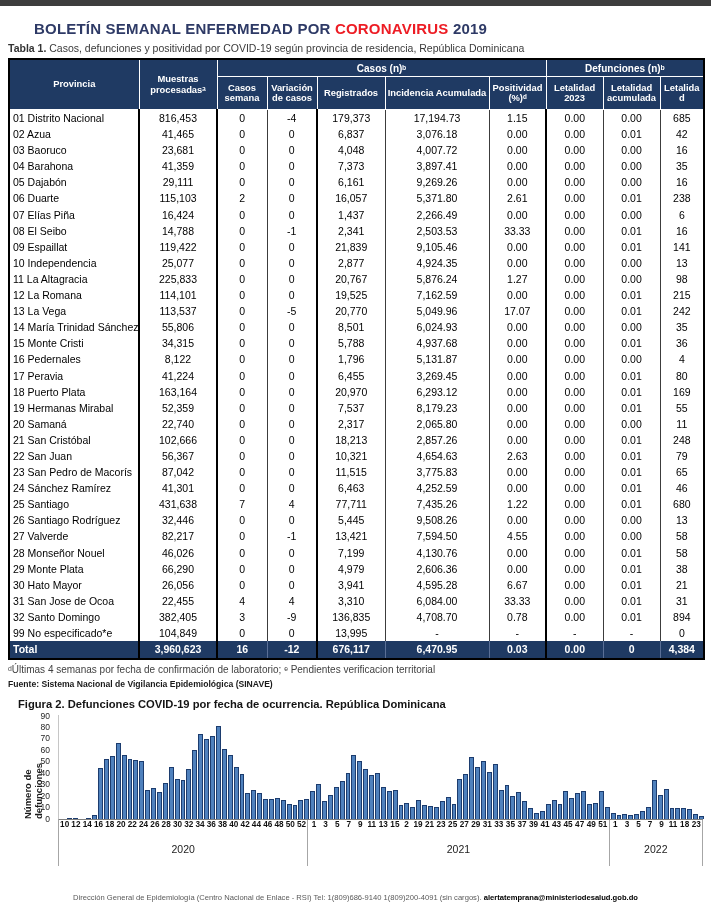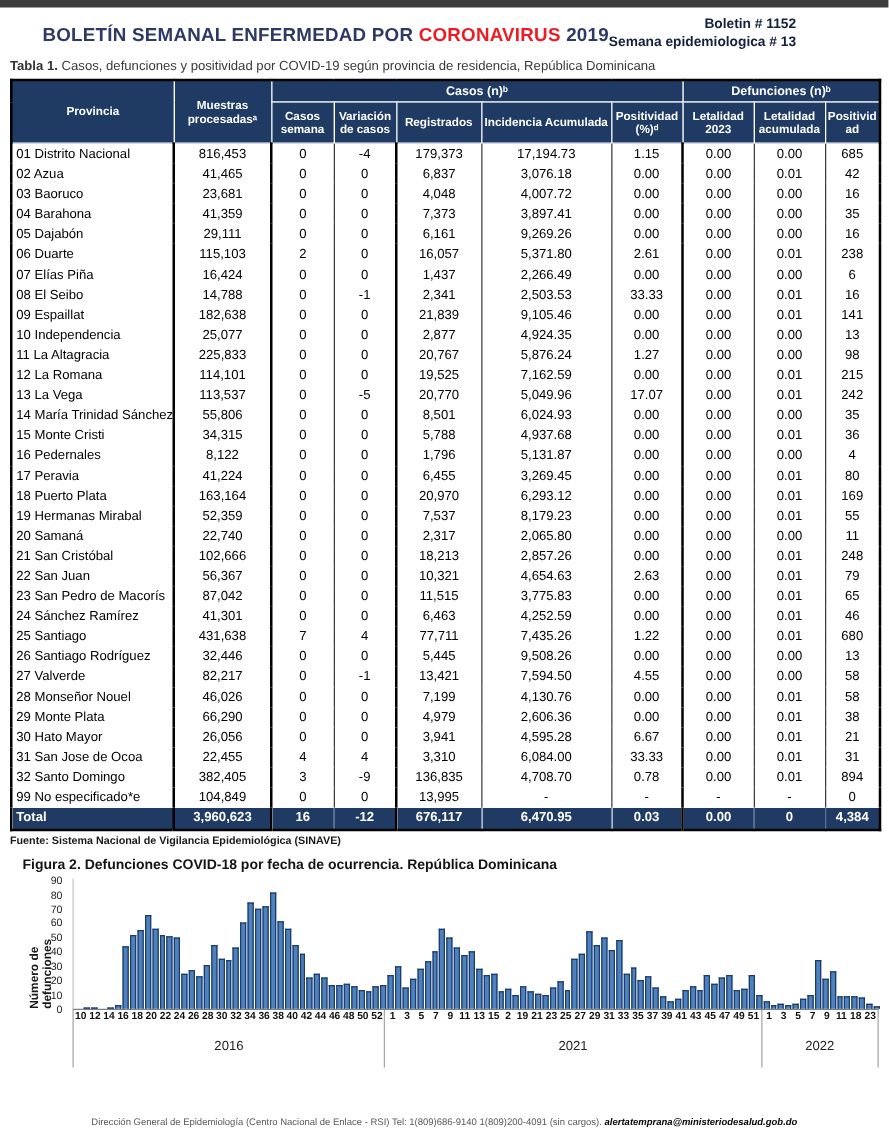--- a/index.html
+++ b/index.html
@@ -51,34 +51,30 @@
   .bar.zero{border:none;background:transparent;}
   .xarea{position:absolute;left:58px;right:8px;top:105px;height:46px;display:flex;}
   .xgroup{border-left:1px solid #a6a6a6;box-sizing:border-box;}
   .xgroup:last-child{border-right:1px solid #a6a6a6;}
   .ticks{display:flex;height:13px;}
   .ticks span{flex:1 1 0%;text-align:center;font-size:8.2px;font-weight:bold;color:#111;
               white-space:nowrap;overflow:visible;}
   .year{text-align:center;font-size:10.5px;color:#222;padding-top:10px;}
   .pagefoot{position:absolute;left:0;bottom:7px;width:711px;text-align:center;
             font-size:7.6px;color:#595959;}
-  .pagefoot b{color:#000;font-style:italic;}
+  .pagefoot b{color:#000;}
 </style>
 </head>
 <body>
 
 <div class="page">
   <div class="topbar"></div>
 
   <div class="hdr">
     <div class="title"><span>BOLETÍN SEMANAL ENFERMEDAD POR </span><span class="red">CORONAVIRUS</span><span> 2019</span></div>
-    <div class="bol">
-      <div>Boletin # 1152</div>
-      <div>Semana epidemiologica # 13</div>
-    </div>
   </div>
 
   <div class="caption"><b>Tabla 1.</b><span> Casos, defunciones y positividad por COVID-19 según provincia de residencia, República Dominicana</span></div>
 
   <table class="cv">
     <colgroup>
       <col style="width:130px">
         <col style="width:78px">
         <col style="width:50px">
         <col style="width:50px">
@@ -97,21 +93,21 @@
         <th class="th-grp" colspan="3">Defunciones (n)ᵇ</th>
       </tr>
       <tr>
         <th class="th-sub">Casos semana</th>
         <th class="th-sub">Variación de casos</th>
         <th class="th-sub">Registrados</th>
         <th class="th-sub">Incidencia Acumulada</th>
         <th class="th-sub">Positividad (%)ᵈ</th>
         <th class="th-sub">Letalidad 2023</th>
         <th class="th-sub">Letalidad acumulada</th>
-        <th class="th-sub">Positividad</th>
+        <th class="th-sub">Letalidad</th>
       </tr>
     </thead>
     <tbody id="tbody">
         <tr>
           <td class="prov">01 Distrito Nacional</td>
           <td>816,453</td>
           <td>0</td>
           <td>-4</td>
           <td>179,373</td>
           <td>17,194.73</td>
@@ -199,21 +195,21 @@
           <td>-1</td>
           <td>2,341</td>
           <td>2,503.53</td>
           <td>33.33</td>
           <td>0.00</td>
           <td>0.01</td>
           <td>16</td>
         </tr>
         <tr>
           <td class="prov">09 Espaillat</td>
-          <td>182,638</td>
+          <td>119,422</td>
           <td>0</td>
           <td>0</td>
           <td>21,839</td>
           <td>9,105.46</td>
           <td>0.00</td>
           <td>0.00</td>
           <td>0.01</td>
           <td>141</td>
         </tr>
         <tr>
@@ -512,23 +508,24 @@
           <td>676,117</td>
           <td>6,470.95</td>
           <td>0.03</td>
           <td>0.00</td>
           <td>0</td>
           <td>4,384</td>
         </tr>
       </tbody>
   </table>
 
+  <div class="fnote">ᵈÚltimas 4 semanas por fecha de confirmación de laboratorio; ᵉ Pendientes verificacion territorial</div>
   <div class="fuente">Fuente: Sistema Nacional de Vigilancia Epidemiológica (SINAVE)</div>
 
-  <div class="fig-title">Figura 2. Defunciones COVID-18 por fecha de ocurrencia. República Dominicana</div>
+  <div class="fig-title">Figura 2. Defunciones COVID-19 por fecha de ocurrencia. República Dominicana</div>
 
   <div class="chart">
     <div class="plotwrap">
       <div class="y-title">Número de defunciones</div>
       <div class="y-ticks" id="yticks">
           <span style="bottom: -5px;">0</span>
           <span style="bottom: 6.44444px;">10</span>
           <span style="bottom: 17.8889px;">20</span>
           <span style="bottom: 29.3333px;">30</span>
           <span style="bottom: 40.7778px;">40</span>
@@ -670,21 +667,21 @@
               <span>36</span>
               <span>38</span>
               <span>40</span>
               <span>42</span>
               <span>44</span>
               <span>46</span>
               <span>48</span>
               <span>50</span>
               <span>52</span>
             </div>
-            <div class="year">2016</div>
+            <div class="year">2020</div>
           </div>
           <div class="xgroup" style="flex: 52 1 0%;">
             <div class="ticks">
               <span>1</span>
               <span>3</span>
               <span>5</span>
               <span>7</span>
               <span>9</span>
               <span>11</span>
               <span>13</span>

